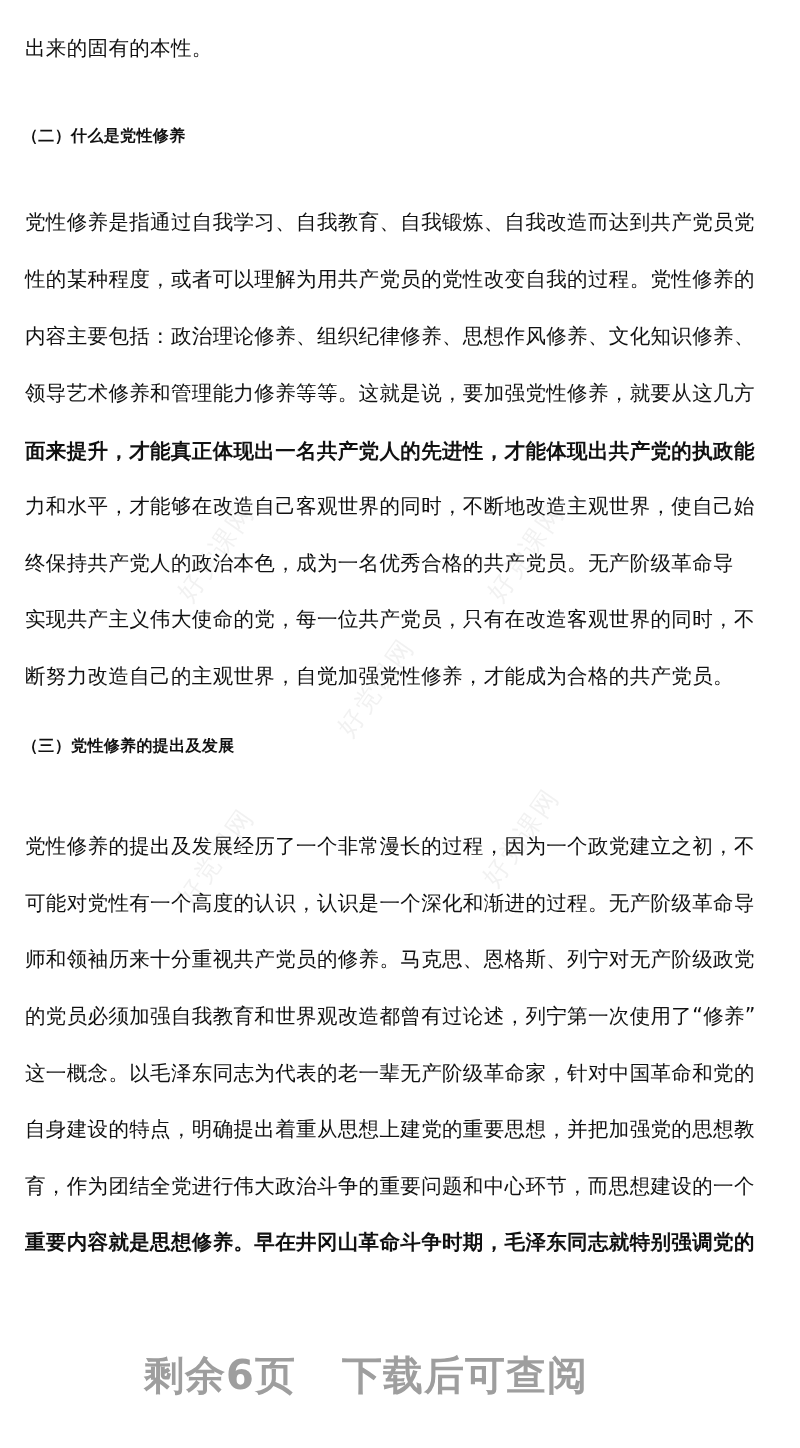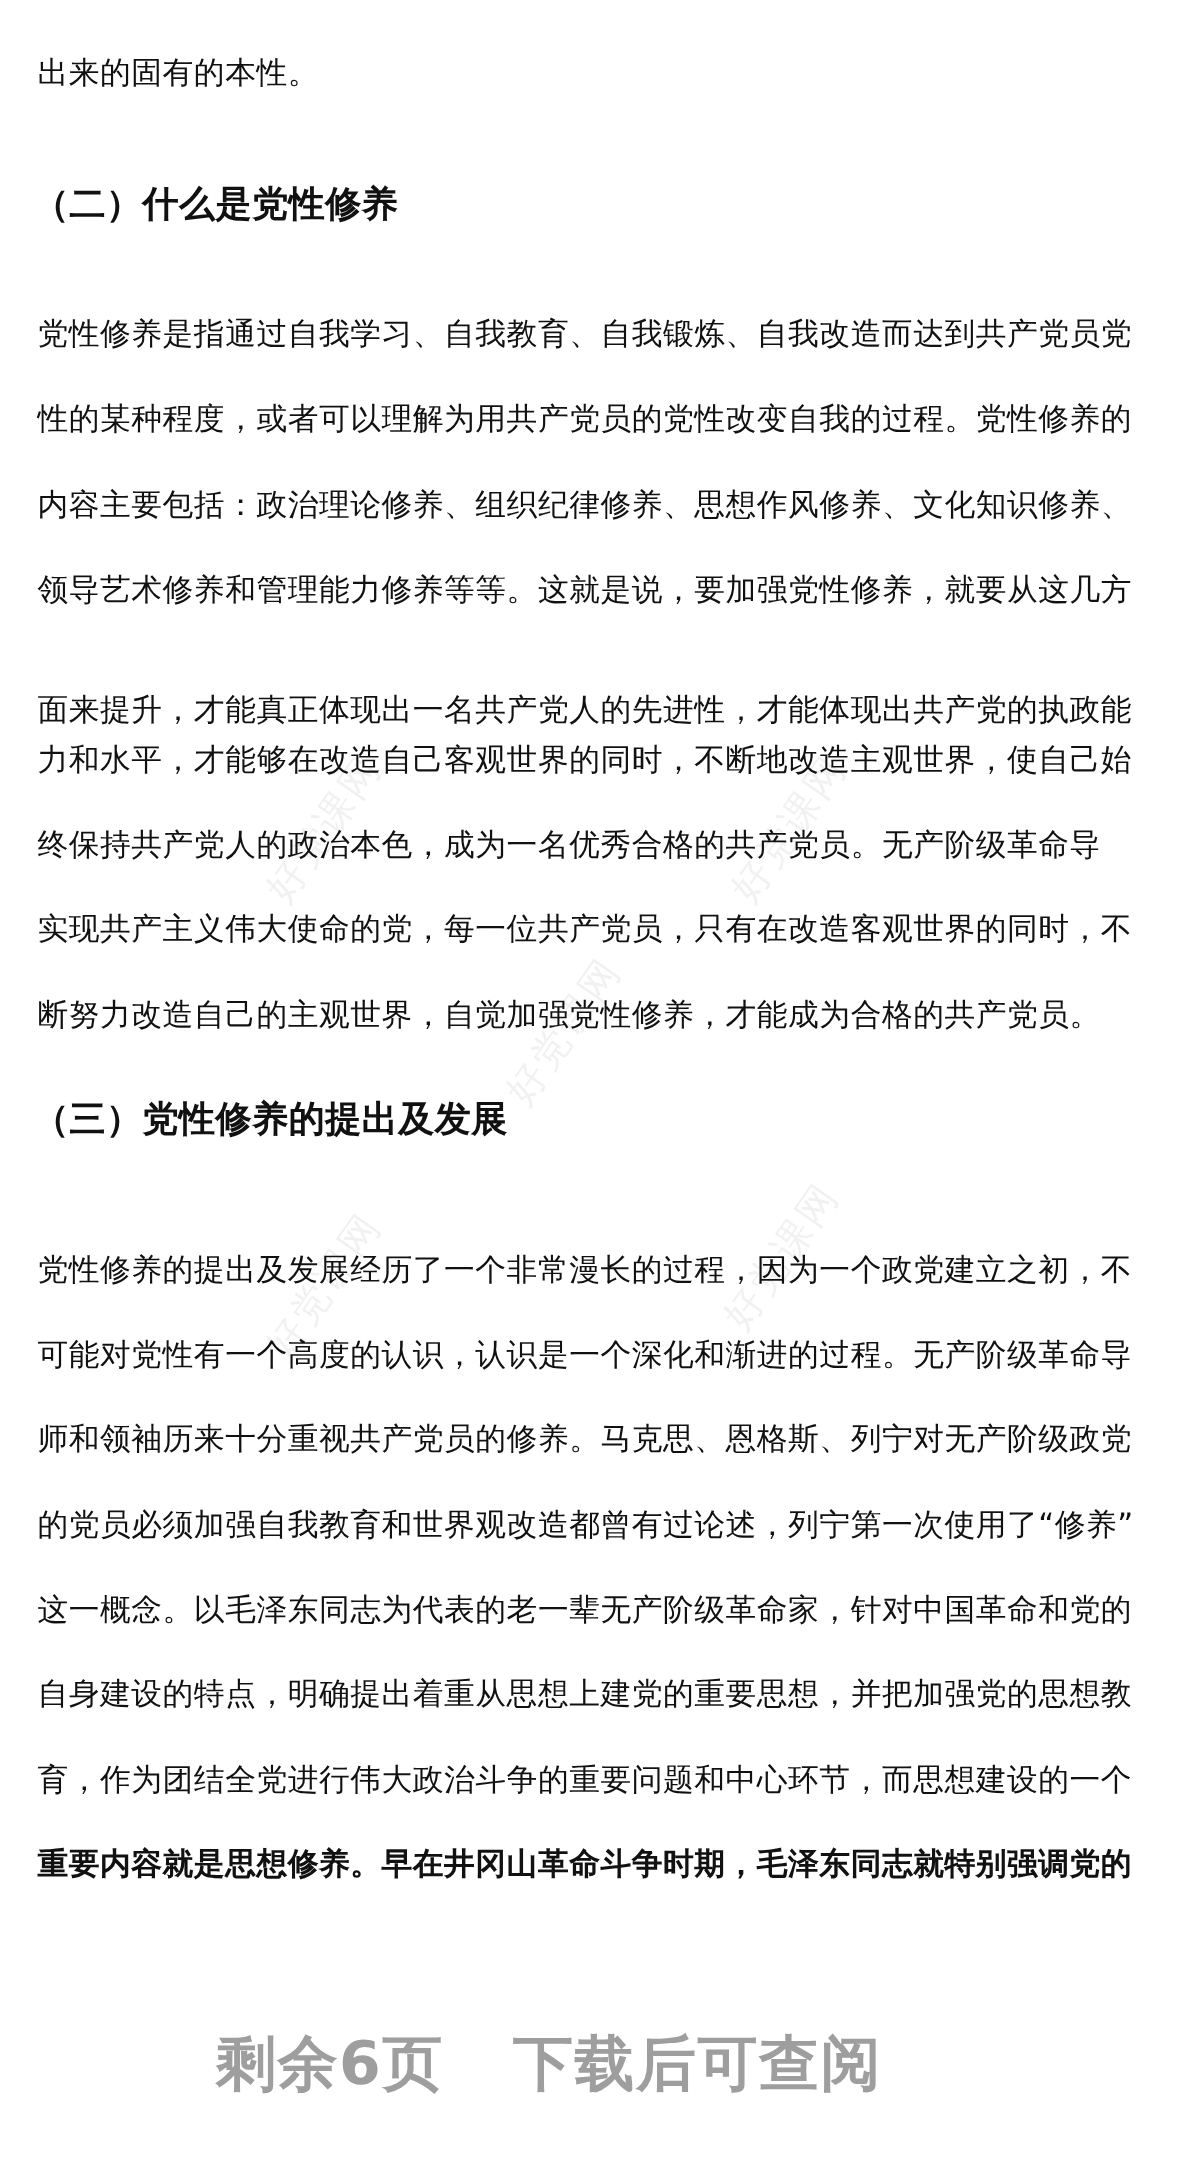--- a/index.html
+++ b/index.html
@@ -1,39 +1,39 @@
 <!DOCTYPE html>
 <html><head>
   <meta charset="utf-8">
   <style>
     html, body { margin: 0; padding: 0; background: #ffffff; }
     body { width: 800px; height: 1448px; position: relative; overflow: hidden;
       font-family: "DejaVu Sans", "Liberation Sans", sans-serif; color: #111111; }
     .page { position: absolute; left: 0; top: 0; width: 800px; height: 1448px; }
     .line { position: absolute; left: 25px; width: 760px; font-size: 20.5px; line-height: 28px;
       white-space: nowrap; letter-spacing: 0.35px; }
-    .heading { font-weight: bold; left: 22px; font-size: 24px; }
+    .heading { font-weight: bold; left: 22px; font-size: 16px; }
     .watermark { position: absolute; font-size: 26px; color: #000; opacity: 0.05;
       transform: rotate(-55deg); white-space: nowrap; letter-spacing: 2px; pointer-events: none; }
     .banner { position: absolute; left: 0; width: 732px; top: 1348px; text-align: center;
       font-size: 40px; font-weight: bold; color: #9e9e9e; letter-spacing: 1px; }
     .banner .gap { display: inline-block; width: 46px; }
   </style>
 </head>
 <body>
 
 <div class="page">
   <div id="lines">
       <div class="line" style="top: 34px;">出来的固有的本性。</div>
       <div class="line heading" style="top: 122px;">（二）什么是党性修养</div>
       <div class="line" style="top: 208px;">党性修养是指通过自我学习、自我教育、自我锻炼、自我改造而达到共产党员党</div>
       <div class="line" style="top: 265px;">性的某种程度，或者可以理解为用共产党员的党性改变自我的过程。党性修养的</div>
       <div class="line" style="top: 322px;">内容主要包括：政治理论修养、组织纪律修养、思想作风修养、文化知识修养、</div>
       <div class="line" style="top: 379px;">领导艺术修养和管理能力修养等等。这就是说，要加强党性修养，就要从这几方</div>
-      <div class="line" style="top: 459px;">面来提升，才能真正体现出一名共产党人的先进性，才能体现出共产党的执政能</div>
+      <div class="line" style="top: 437px; font-weight: bold;">面来提升，才能真正体现出一名共产党人的先进性，才能体现出共产党的执政能</div>
       <div class="line" style="top: 492px;">力和水平，才能够在改造自己客观世界的同时，不断地改造主观世界，使自己始</div>
       <div class="line" style="top: 549px;">终保持共产党人的政治本色，成为一名优秀合格的共产党员。无产阶级革命导</div>
       <div class="line" style="top: 605px;">实现共产主义伟大使命的党，每一位共产党员，只有在改造客观世界的同时，不</div>
       <div class="line" style="top: 662px;">断努力改造自己的主观世界，自觉加强党性修养，才能成为合格的共产党员。</div>
       <div class="line heading" style="top: 732px;">（三）党性修养的提出及发展</div>
       <div class="line" style="top: 832px;">党性修养的提出及发展经历了一个非常漫长的过程，因为一个政党建立之初，不</div>
       <div class="line" style="top: 889px;">可能对党性有一个高度的认识，认识是一个深化和渐进的过程。无产阶级革命导</div>
       <div class="line" style="top: 945px;">师和领袖历来十分重视共产党员的修养。马克思、恩格斯、列宁对无产阶级政党</div>
       <div class="line" style="top: 1002px;">的党员必须加强自我教育和世界观改造都曾有过论述，列宁第一次使用了“修养”</div>
       <div class="line" style="top: 1059px;">这一概念。以毛泽东同志为代表的老一辈无产阶级革命家，针对中国革命和党的</div>

